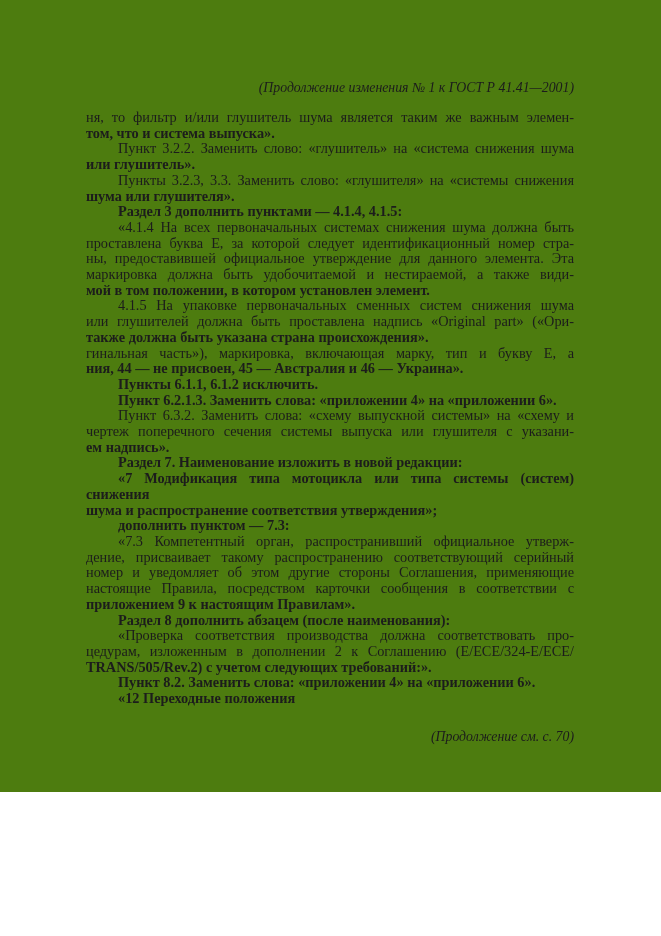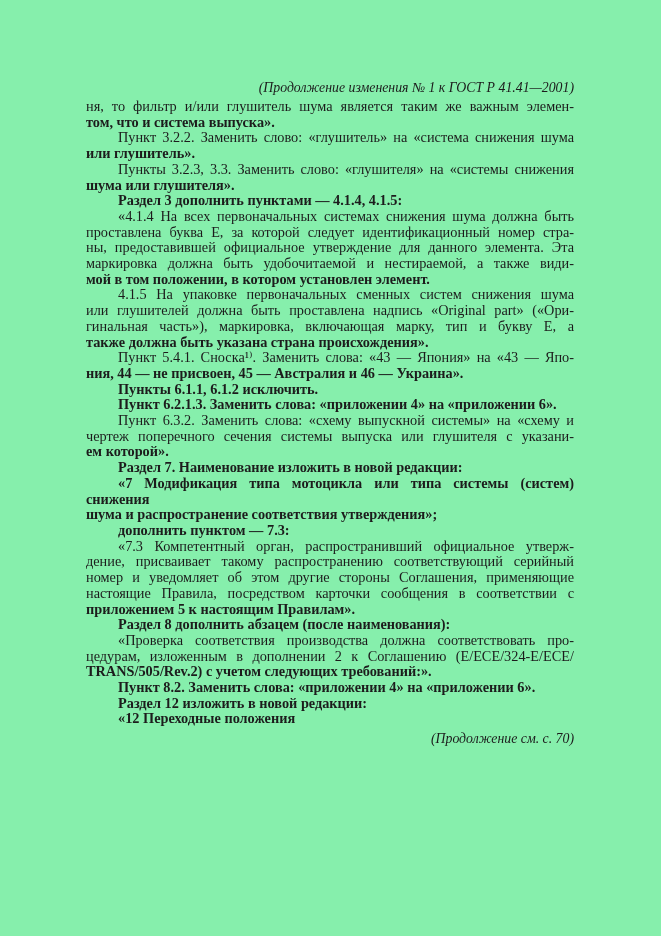--- a/index.html
+++ b/index.html
@@ -3,50 +3,50 @@
 <meta charset="utf-8">
 <style>
   html, body {
     margin: 0;
     padding: 0;
     background: #ffffff;
   }
   .page {
     position: relative;
     width: 661px;
-    height: 936px;
-    background: #86efac;
+    height: 792px;
+    background: #4d7c0f;
     box-sizing: border-box;
     padding: 80px 87px 0 86px;
     font-family: "Liberation Serif", "DejaVu Serif", serif;
     color: #1c1c1c;
     overflow: hidden;
   }
   .running-head {
     text-align: right;
     font-style: italic;
     font-size: 13.8px;
     line-height: 16px;
     white-space: nowrap;
   }
   .doc-body {
-    margin-top: 3px;
+    margin-top: 14px;
     font-size: 14.3px;
     line-height: 15.7px;
   }
   .para { margin: 0; }
   .para.bold { font-weight: bold; }
   .line {
     text-align: justify;
     text-align-last: justify;
   }
   .line.last { text-align-last: left; font-weight: bold; }
   .line.first { text-indent: 32px; }
   .continuation-note {
-    margin-top: 4px;
+    margin-top: 22px;
     text-align: right;
     font-style: italic;
     font-size: 13.8px;
     line-height: 16px;
     white-space: nowrap;
   }
 </style>
 </head>
 <body>
 
@@ -72,68 +72,64 @@
       <div class="para">
         <div class="line first">«4.1.4 На всех первоначальных системах снижения шума должна быть</div>
         <div class="line">проставлена буква Е, за которой следует идентификационный номер стра-</div>
         <div class="line">ны, предоставившей официальное утверждение для данного элемента. Эта</div>
         <div class="line">маркировка должна быть удобочитаемой и нестираемой, а также види-</div>
         <div class="line last">мой в том положении, в котором установлен элемент.</div>
       </div>
       <div class="para">
         <div class="line first">4.1.5 На упаковке первоначальных сменных систем снижения шума</div>
         <div class="line">или глушителей должна быть проставлена надпись «Original part» («Ори-</div>
+        <div class="line last">также должна быть указана страна происхождения».</div>
         <div class="line">гинальная часть»), маркировка, включающая марку, тип и букву Е, а</div>
-        <div class="line last">также должна быть указана страна происхождения».</div>
       </div>
       <div class="para">
-        <div class="line first">Пункт 5.4.1. Сноска¹⁾. Заменить слова: «43 — Япония» на «43 — Япо-</div>
         <div class="line last">ния, 44 — не присвоен, 45 — Австралия и 46 — Украина».</div>
       </div>
       <div class="para">
         <div class="line first last">Пункты 6.1.1, 6.1.2 исключить.</div>
       </div>
       <div class="para">
         <div class="line first last">Пункт 6.2.1.3. Заменить слова: «приложении 4» на «приложении 6».</div>
       </div>
       <div class="para">
         <div class="line first">Пункт 6.3.2. Заменить слова: «схему выпускной системы» на «схему и</div>
         <div class="line">чертеж поперечного сечения системы выпуска или глушителя с указани-</div>
-        <div class="line last">ем которой».</div>
+        <div class="line last">ем надпись».</div>
       </div>
       <div class="para">
         <div class="line first last">Раздел 7. Наименование изложить в новой редакции:</div>
       </div>
       <div class="para bold">
         <div class="line first">«7 Модификация типа мотоцикла или типа системы (систем) снижения</div>
         <div class="line last">шума и распространение соответствия утверждения»;</div>
       </div>
       <div class="para">
         <div class="line first last">дополнить пунктом — 7.3:</div>
       </div>
       <div class="para">
         <div class="line first">«7.3 Компетентный орган, распространивший официальное утверж-</div>
         <div class="line">дение, присваивает такому распространению соответствующий серийный</div>
         <div class="line">номер и уведомляет об этом другие стороны Соглашения, применяющие</div>
         <div class="line">настоящие Правила, посредством карточки сообщения в соответствии с</div>
-        <div class="line last">приложением 5 к настоящим Правилам».</div>
+        <div class="line last">приложением 9 к настоящим Правилам».</div>
       </div>
       <div class="para">
         <div class="line first last">Раздел 8 дополнить абзацем (после наименования):</div>
       </div>
       <div class="para">
         <div class="line first">«Проверка соответствия производства должна соответствовать про-</div>
         <div class="line">цедурам, изложенным в дополнении 2 к Соглашению (E/ECE/324-E/ECE/</div>
         <div class="line last">TRANS/505/Rev.2) с учетом следующих требований:».</div>
       </div>
       <div class="para">
         <div class="line first last">Пункт 8.2. Заменить слова: «приложении 4» на «приложении 6».</div>
       </div>
-      <div class="para">
-        <div class="line first last">Раздел 12 изложить в новой редакции:</div>
-      </div>
       <div class="para bold">
         <div class="line first last">«12 Переходные положения</div>
       </div>
     </div>
 
   <div class="continuation-note">(Продолжение см. с. 70)</div>
 </div>
 
 </body></html>

